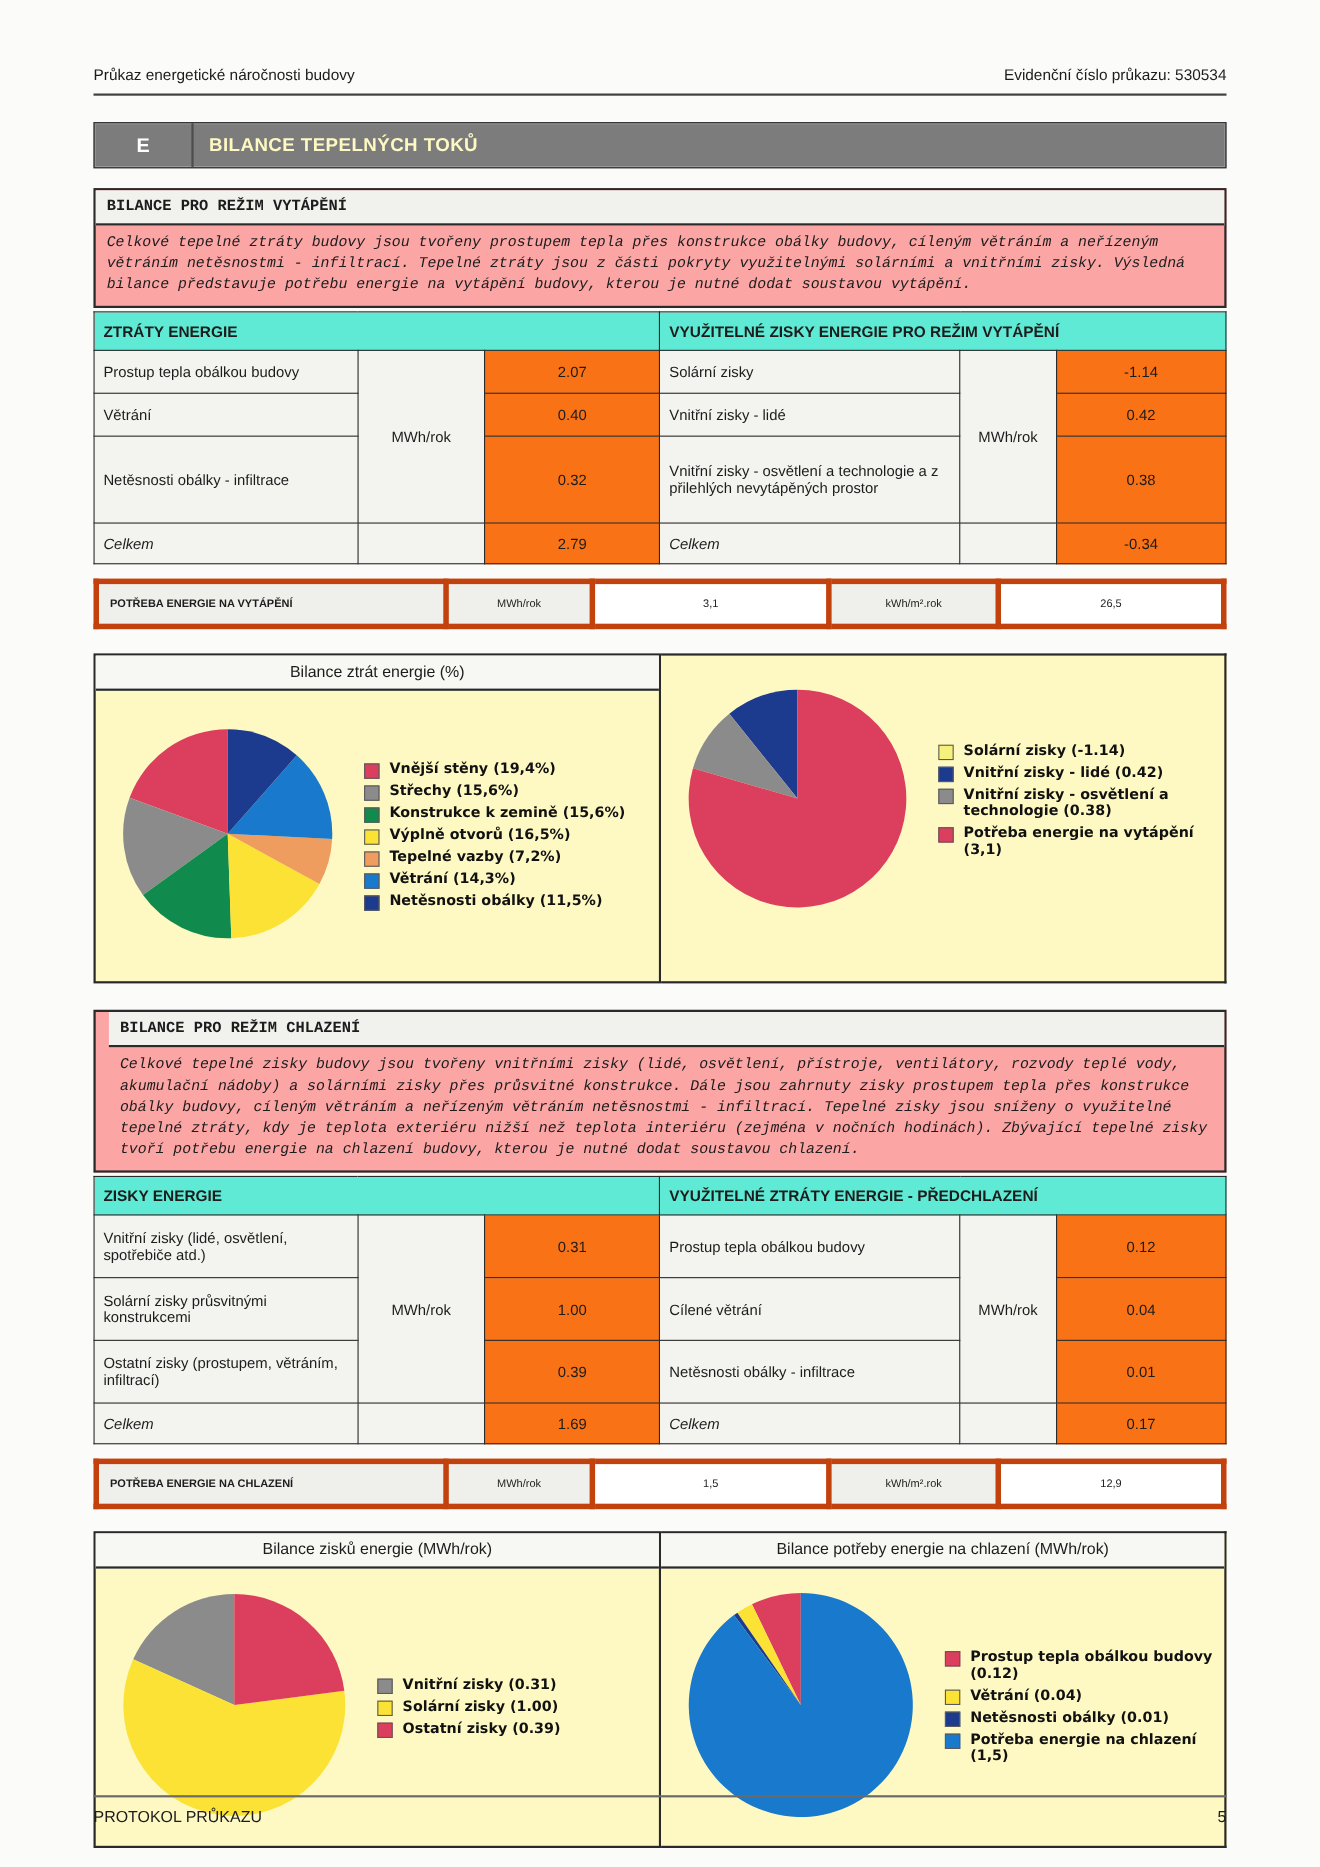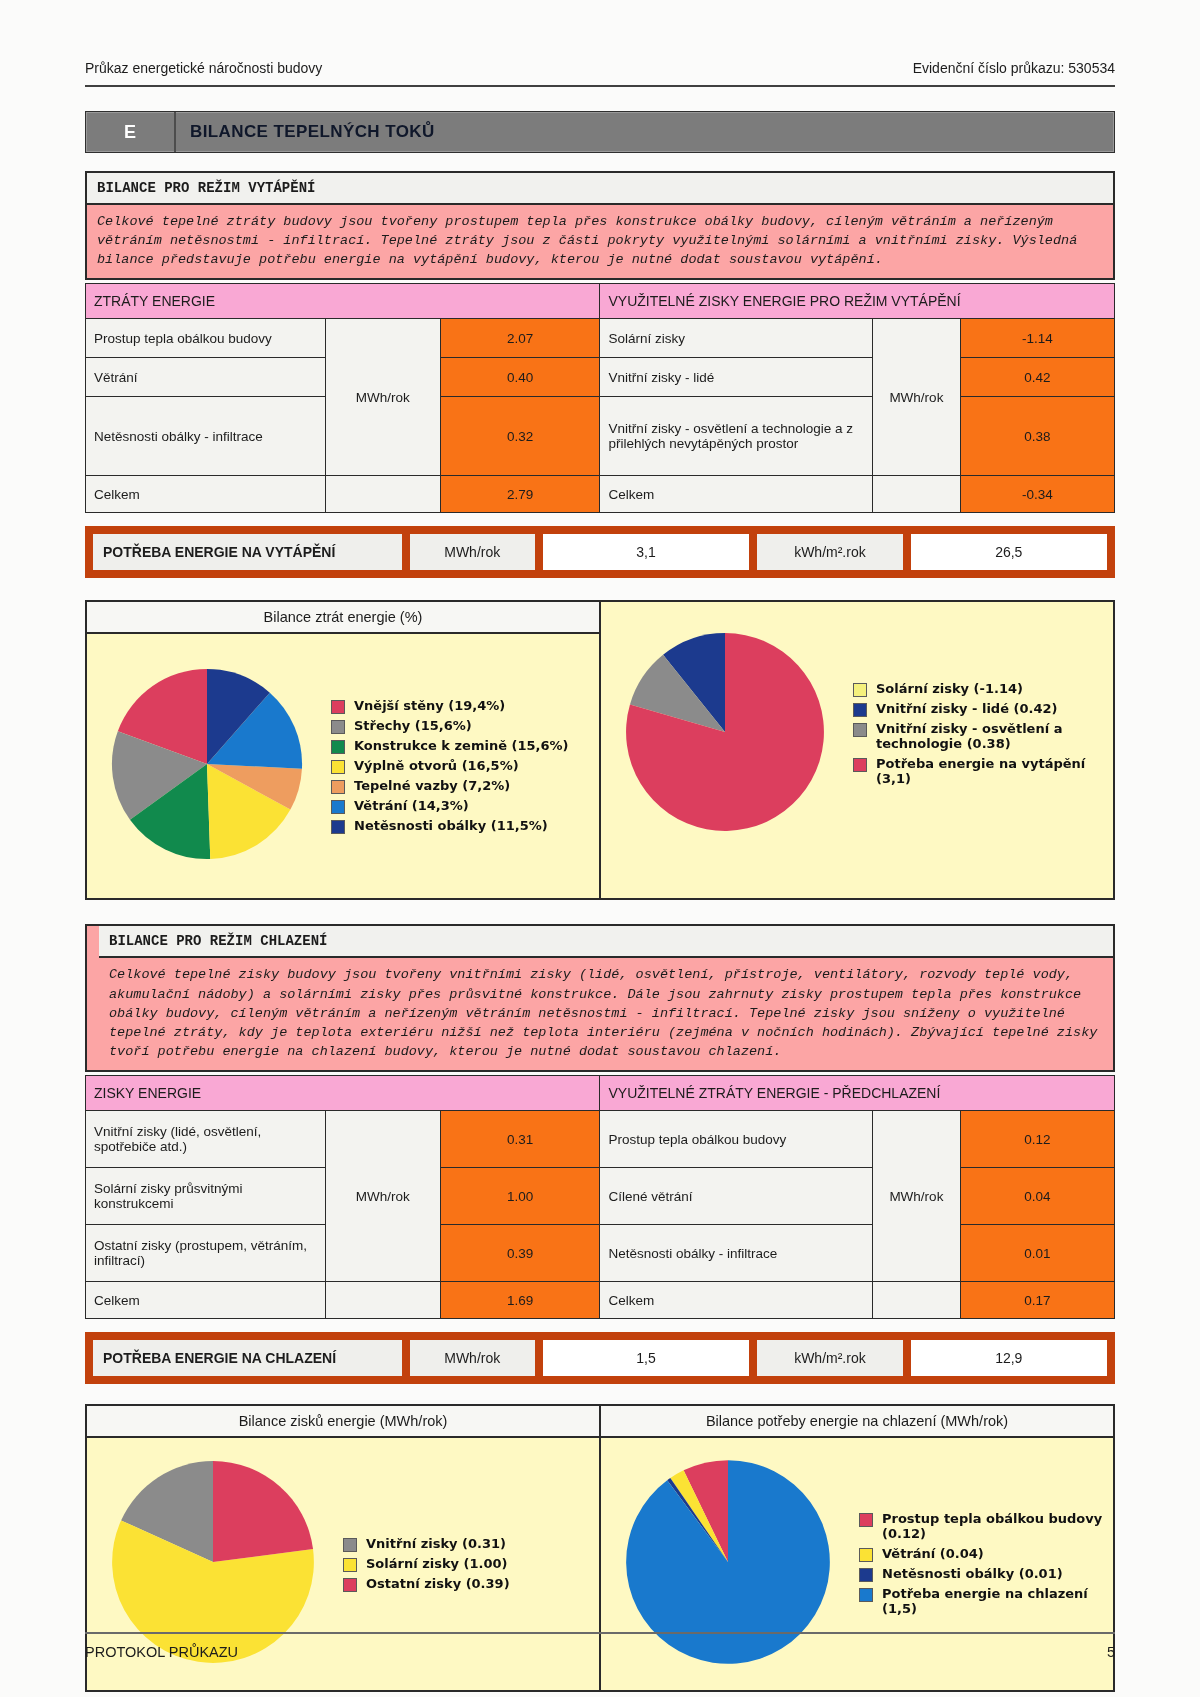--- a/index.html
+++ b/index.html
@@ -29,21 +29,21 @@
     display:flex;align-items:stretch;
     box-shadow:0 0 0 1px #9a9a9a inset;
   }
   .section-letter{
     width:88px;display:flex;align-items:center;justify-content:center;
     color:#fff;font-weight:bold;font-size:18px;
     border-right:2px solid #4d4d4d;
   }
   .section-title{
     display:flex;align-items:center;padding-left:14px;
-    color:#0f172a;font-weight:bold;font-size:17px;letter-spacing:.4px;
+    color:#fef9c3;font-weight:bold;font-size:17px;letter-spacing:.4px;
   }
 
   
   .info-box{margin-top:18px;border:2px solid #2a2a2a;background:#fca5a5;font-family:Liberation Mono, monospace;}
   .info-box .box-head{
     background:#f1f1ee;border-bottom:2px solid #2a2a2a;
     font-weight:bold;font-size:14px;padding:7px 10px;
   }
   .info-box .box-desc{
     font-style:italic;font-size:13.5px;line-height:1.42;
@@ -52,35 +52,35 @@
 
   
   table.balance{width:100%;border-collapse:collapse;table-layout:fixed;margin-top:3px;}
   table.balance td,table.balance th{
     border:1.5px solid #2a2a2a;
     font-size:13.5px;font-weight:normal;
     padding:4px 8px;vertical-align:middle;
     word-wrap:break-word;
   }
   table.balance th{
-    background:#f9a8d4;text-align:left;font-weight:normal;font-size:14px;
+    background:#5eead4;text-align:left;font-weight:bold;font-size:14px;
     height:26px;
   }
   td.lbl{background:#f3f3f0;text-align:left;}
   td.unit{background:#f3f3f0;text-align:center;}
   td.val{background:#f97316;text-align:center;}
   tr.r-s td.lbl{height:30px;}
   tr.r-m td.lbl{height:48px;}
   tr.r-l td.lbl{height:70px;}
-  tr.r-t td.lbl{height:28px;}
+  tr.r-t td.lbl{height:28px;font-style:italic;}
 
   
   table.need{width:100%;border-collapse:collapse;table-layout:fixed;margin-top:13px;}
   table.need td{
-    border:8px solid #c2410c;font-size:14px;height:30px;
+    border:5px solid #c2410c;font-size:10px;height:30px;
     padding:3px 10px;vertical-align:middle;
   }
   table.need td.nlbl{background:#efefec;font-weight:bold;text-align:left;}
   table.need td.nunit{background:#efefec;text-align:center;}
   table.need td.nval{background:#ffffff;text-align:center;}
 
   
   .charts-row{display:flex;margin-top:22px;}
   .chart-box{width:50%;border:2px solid #2a2a2a;background:#fef9c3;}
   .chart-box + .chart-box{border-left:none;}

